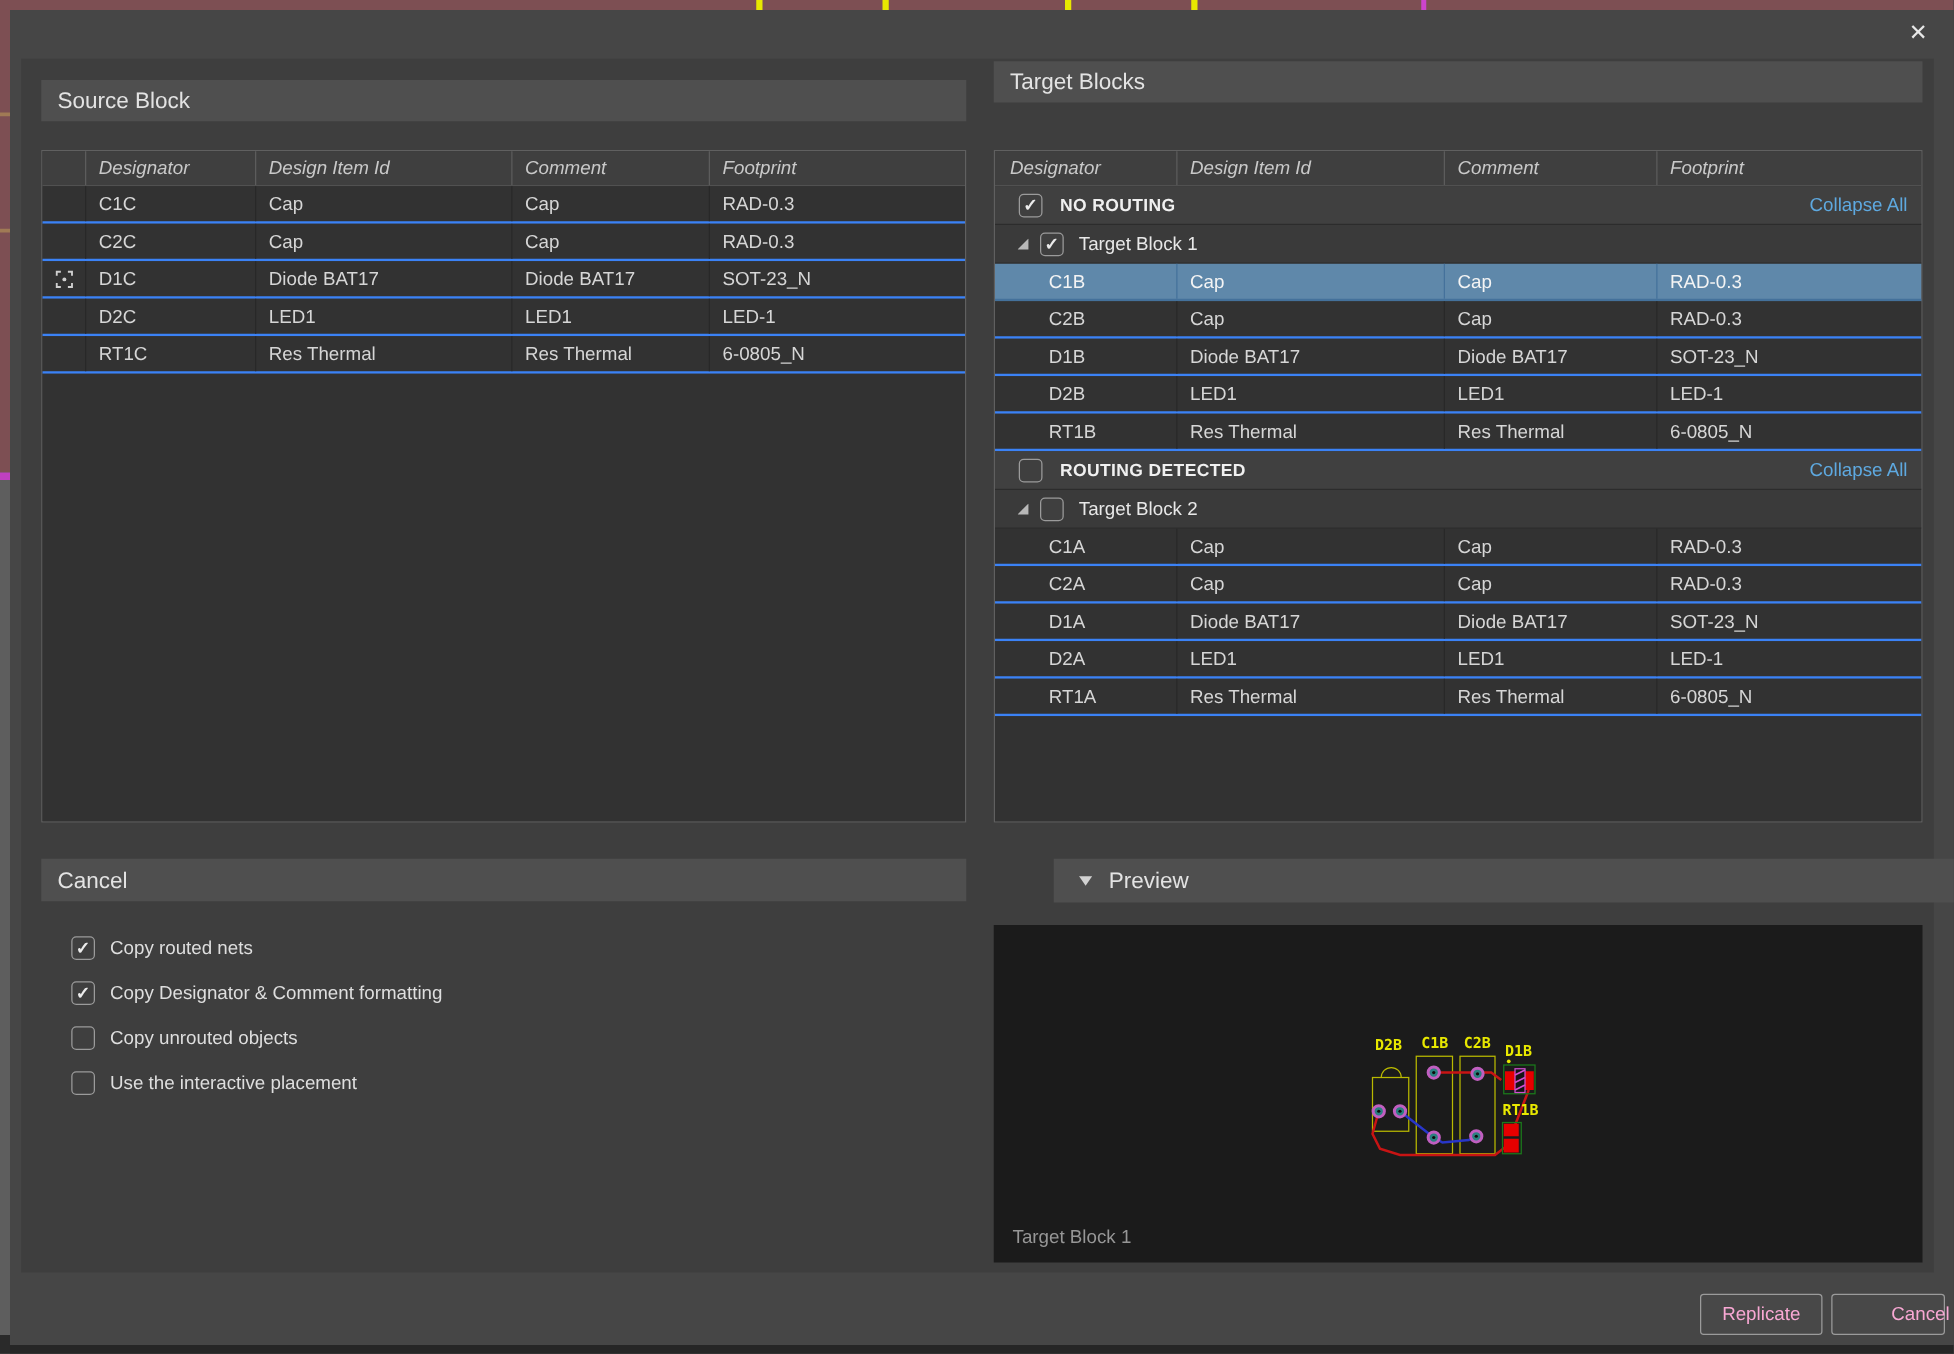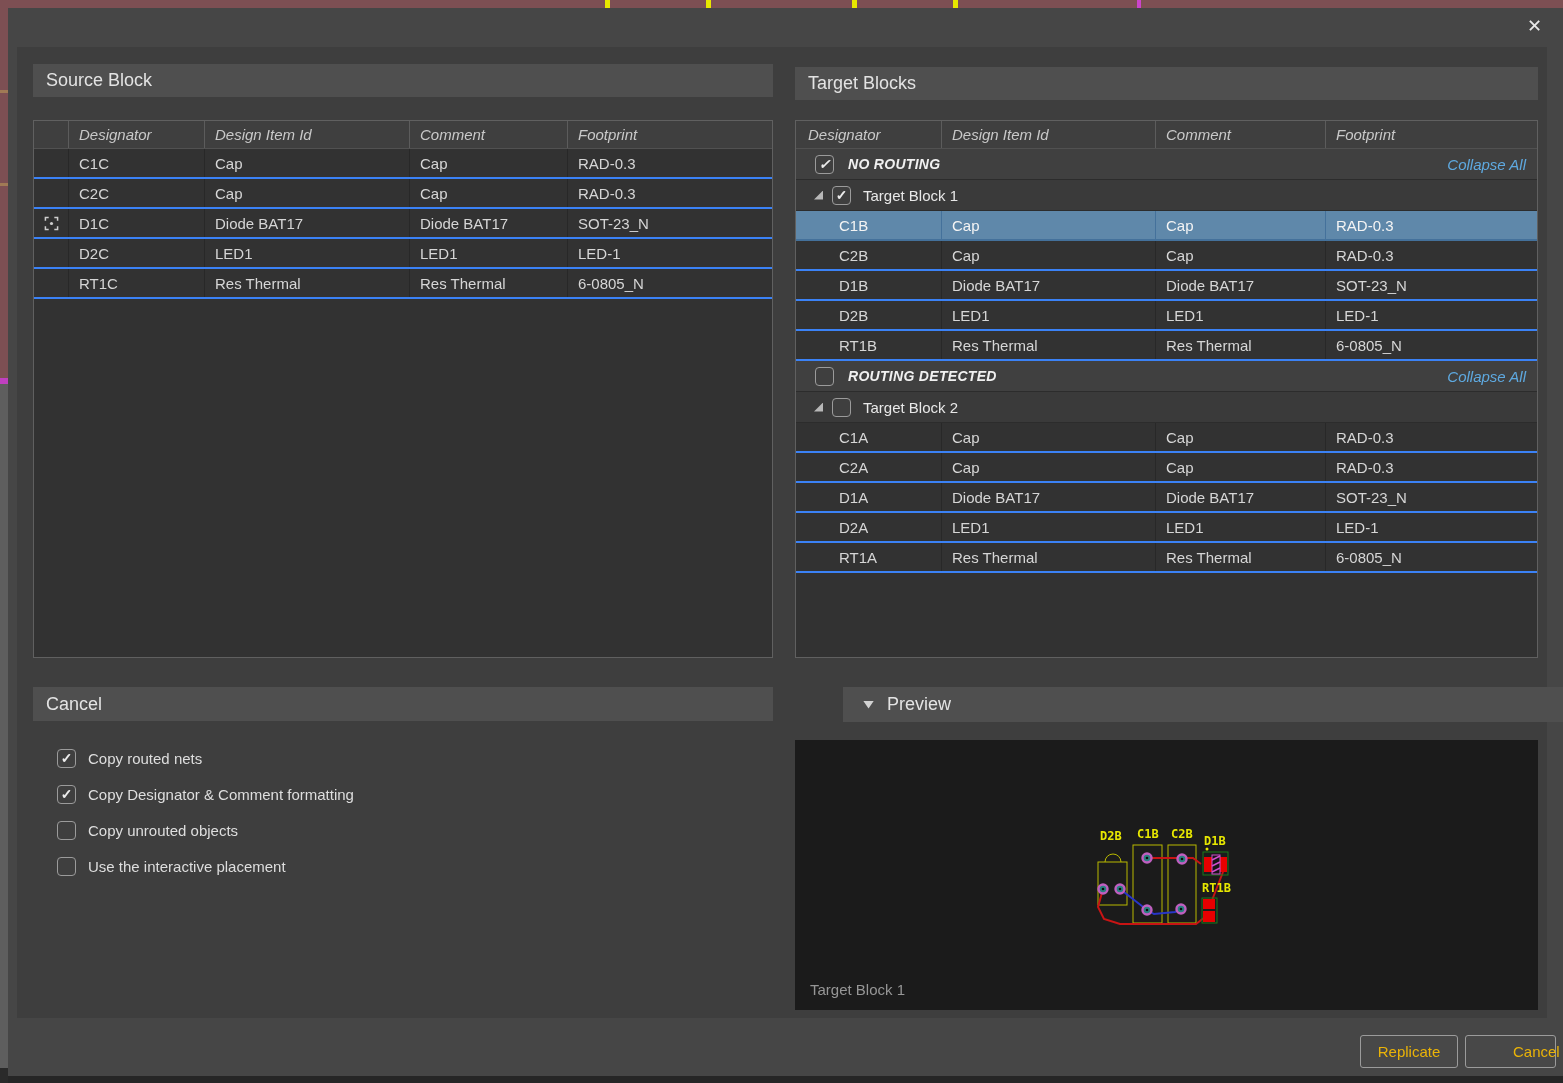--- a/index.html
+++ b/index.html
@@ -23,21 +23,21 @@
   .titlebar { position:absolute; left:0; top:0; width:100%; height:39px; }
   .title { position:absolute; left:0; right:56px; top:0; text-align:center; line-height:40px; font-size:16px; color:#f0f0f0;margin-top:32px; }
   .close { position:absolute; right:21px; top:7px; font-size:18px; color:#e8e8e8; cursor:pointer; line-height:22px; }
 
   .panel { position:absolute; left:9px; top:39px; width:1530px; height:971px; background:#3e3e3e; }
 
   .secbar { position:absolute; height:33px; background:#4f4f4f; color:#e3e3e3; font-size:18px; line-height:33px; padding-left:13px; display:flex; align-items:center; }
   .secbar span { line-height:normal; }
   .bar-source { left:16px; top:17px; width:740px; }
   .bar-options { left:16px; top:640px; width:740px; height:34px; }
-  .bar-targets { left:778px; top:20px; width:743px; }
+  .bar-targets { left:778px; top:2px; width:743px; }
   .bar-preview { left:778px; top:640px; width:743px; height:35px; padding-left:20px;margin-left:48px; }
   .tri-down { width:11px; height:8px; background:#d2d2d2; clip-path:polygon(0 0,100% 0,50% 100%); margin-right:13px; cursor:pointer; }
 
   
   .table { position:absolute; width:740px; height:538px; border:1px solid #606060; background:#323232; display:flex; flex-direction:column; }
   .src-table { left:16px; top:73px; }
   .tgt-table { left:778px; top:73px; width:743px; }
   .thead { display:flex; height:28px; background:#3f3f3f; color:#c9c9c9; font-size:15px; border-bottom:1px solid #515151; flex:none; }
   .thead .cell { line-height:27px;font-style:italic; }
   .trow { display:flex; height:30px; background:#323232; border-bottom:2px solid #3b82f6; font-size:15px; color:#d6d6d6; flex:none; cursor:default; }
@@ -56,21 +56,21 @@
   .tgt-table .c4 { flex:1; }
   .tgt-table .thead .c1 { padding-left:12px; }
   .tgt-table .thead .c2,.tgt-table .thead .c3,.tgt-table .thead .c4 { border-left:1px solid #5c5c5c; }
   .tgt-table .trow .c2,.tgt-table .trow .c3,.tgt-table .trow .c4 { border-left:1px solid #282828; }
   .tgt-table .trow .c1 { padding-left:43px; }
   .trow.selected { background:#5f88aa; color:#f4f4f4; border-bottom-color:#44719b; }
   .tgt-table .trow.selected .c2,.tgt-table .trow.selected .c3,.tgt-table .trow.selected .c4 { border-left-color:#44719b; }
   .tfill { flex:1; background:#323232; }
 
   
-  .grow { display:flex; align-items:center; height:31px; background:#404040; border-bottom:1px solid #2c2c2c; padding-left:19px; flex:none;font-style:italic; }
+  .grow { display:flex; align-items:center; height:31px; background:#404040; border-bottom:1px solid #2c2c2c; padding-left:19px; flex:none; }
   .grow .glabel { margin-left:14px; font-weight:bold; font-size:14px; letter-spacing:.3px; color:#f0f0f0; }
   .grow .collapse { margin-left:auto; margin-right:11px; color:#5ea9e0; font-size:15px; cursor:pointer; }
   .sgrow { display:flex; align-items:center; height:31px; background:#3a3a3a; border-bottom:1px solid #2c2c2c; padding-left:18px; flex:none; }
   .sgrow .slabel { margin-left:12px; font-size:15px; color:#e8e8e8; }
   .tri-exp { width:9px; height:9px; background:#b8b8b8; clip-path:polygon(100% 0,100% 100%,0 100%); margin-right:9px; flex:none; cursor:pointer; }
 
   
   .cb { width:19px; height:19px; border:1px solid #9b9b9b; border-radius:4px; background:#3f3f3f; display:flex; align-items:center; justify-content:center; flex:none; cursor:pointer; }
   .cb .tickmark { display:none; color:#ececec; font-size:14px; font-weight:bold; line-height:1; }
   .cb.checked .tickmark { display:block; }
@@ -85,21 +85,21 @@
   .opt-row { display:flex; align-items:center; height:36px; }
   .opt-row .olabel { margin-left:12px; font-size:15px; color:#dedede; }
 
   
   .preview-canvas { position:absolute; left:778px; top:693px; width:743px; height:270px; background:#1b1b1b; }
   .preview-caption { position:absolute; left:15px; bottom:12px; color:#969696; font-size:15px; }
   .pcb { position:absolute; left:293px; top:75px; width:160px; height:120px; }
   .pcb text { font-family:"DejaVu Sans Mono", monospace; font-weight:bold; font-size:12px; fill:#e8e800; }
 
   
-  .footer-btn { position:absolute; top:1027px; height:33px; background:#484848; border:1px solid #9b9b9b; border-radius:3px; color:#eab308; font-size:15px; font-family:"Liberation Sans",sans-serif; cursor:pointer; }
+  .footer-btn { position:absolute; top:1027px; height:33px; background:#484848; border:1px solid #9b9b9b; border-radius:3px; color:#f9a8d4; font-size:15px; font-family:"Liberation Sans",sans-serif; cursor:pointer; }
   .btn-replicate { right:105px; width:98px; }
   .btn-cancel { right:7px; width:91px;padding-left:47px; }
 </style>
 </head>
 <body>
 
 <div class="screen">
 
   <div class="bg-top">
     <i class="tick" style="left:605px"></i>

